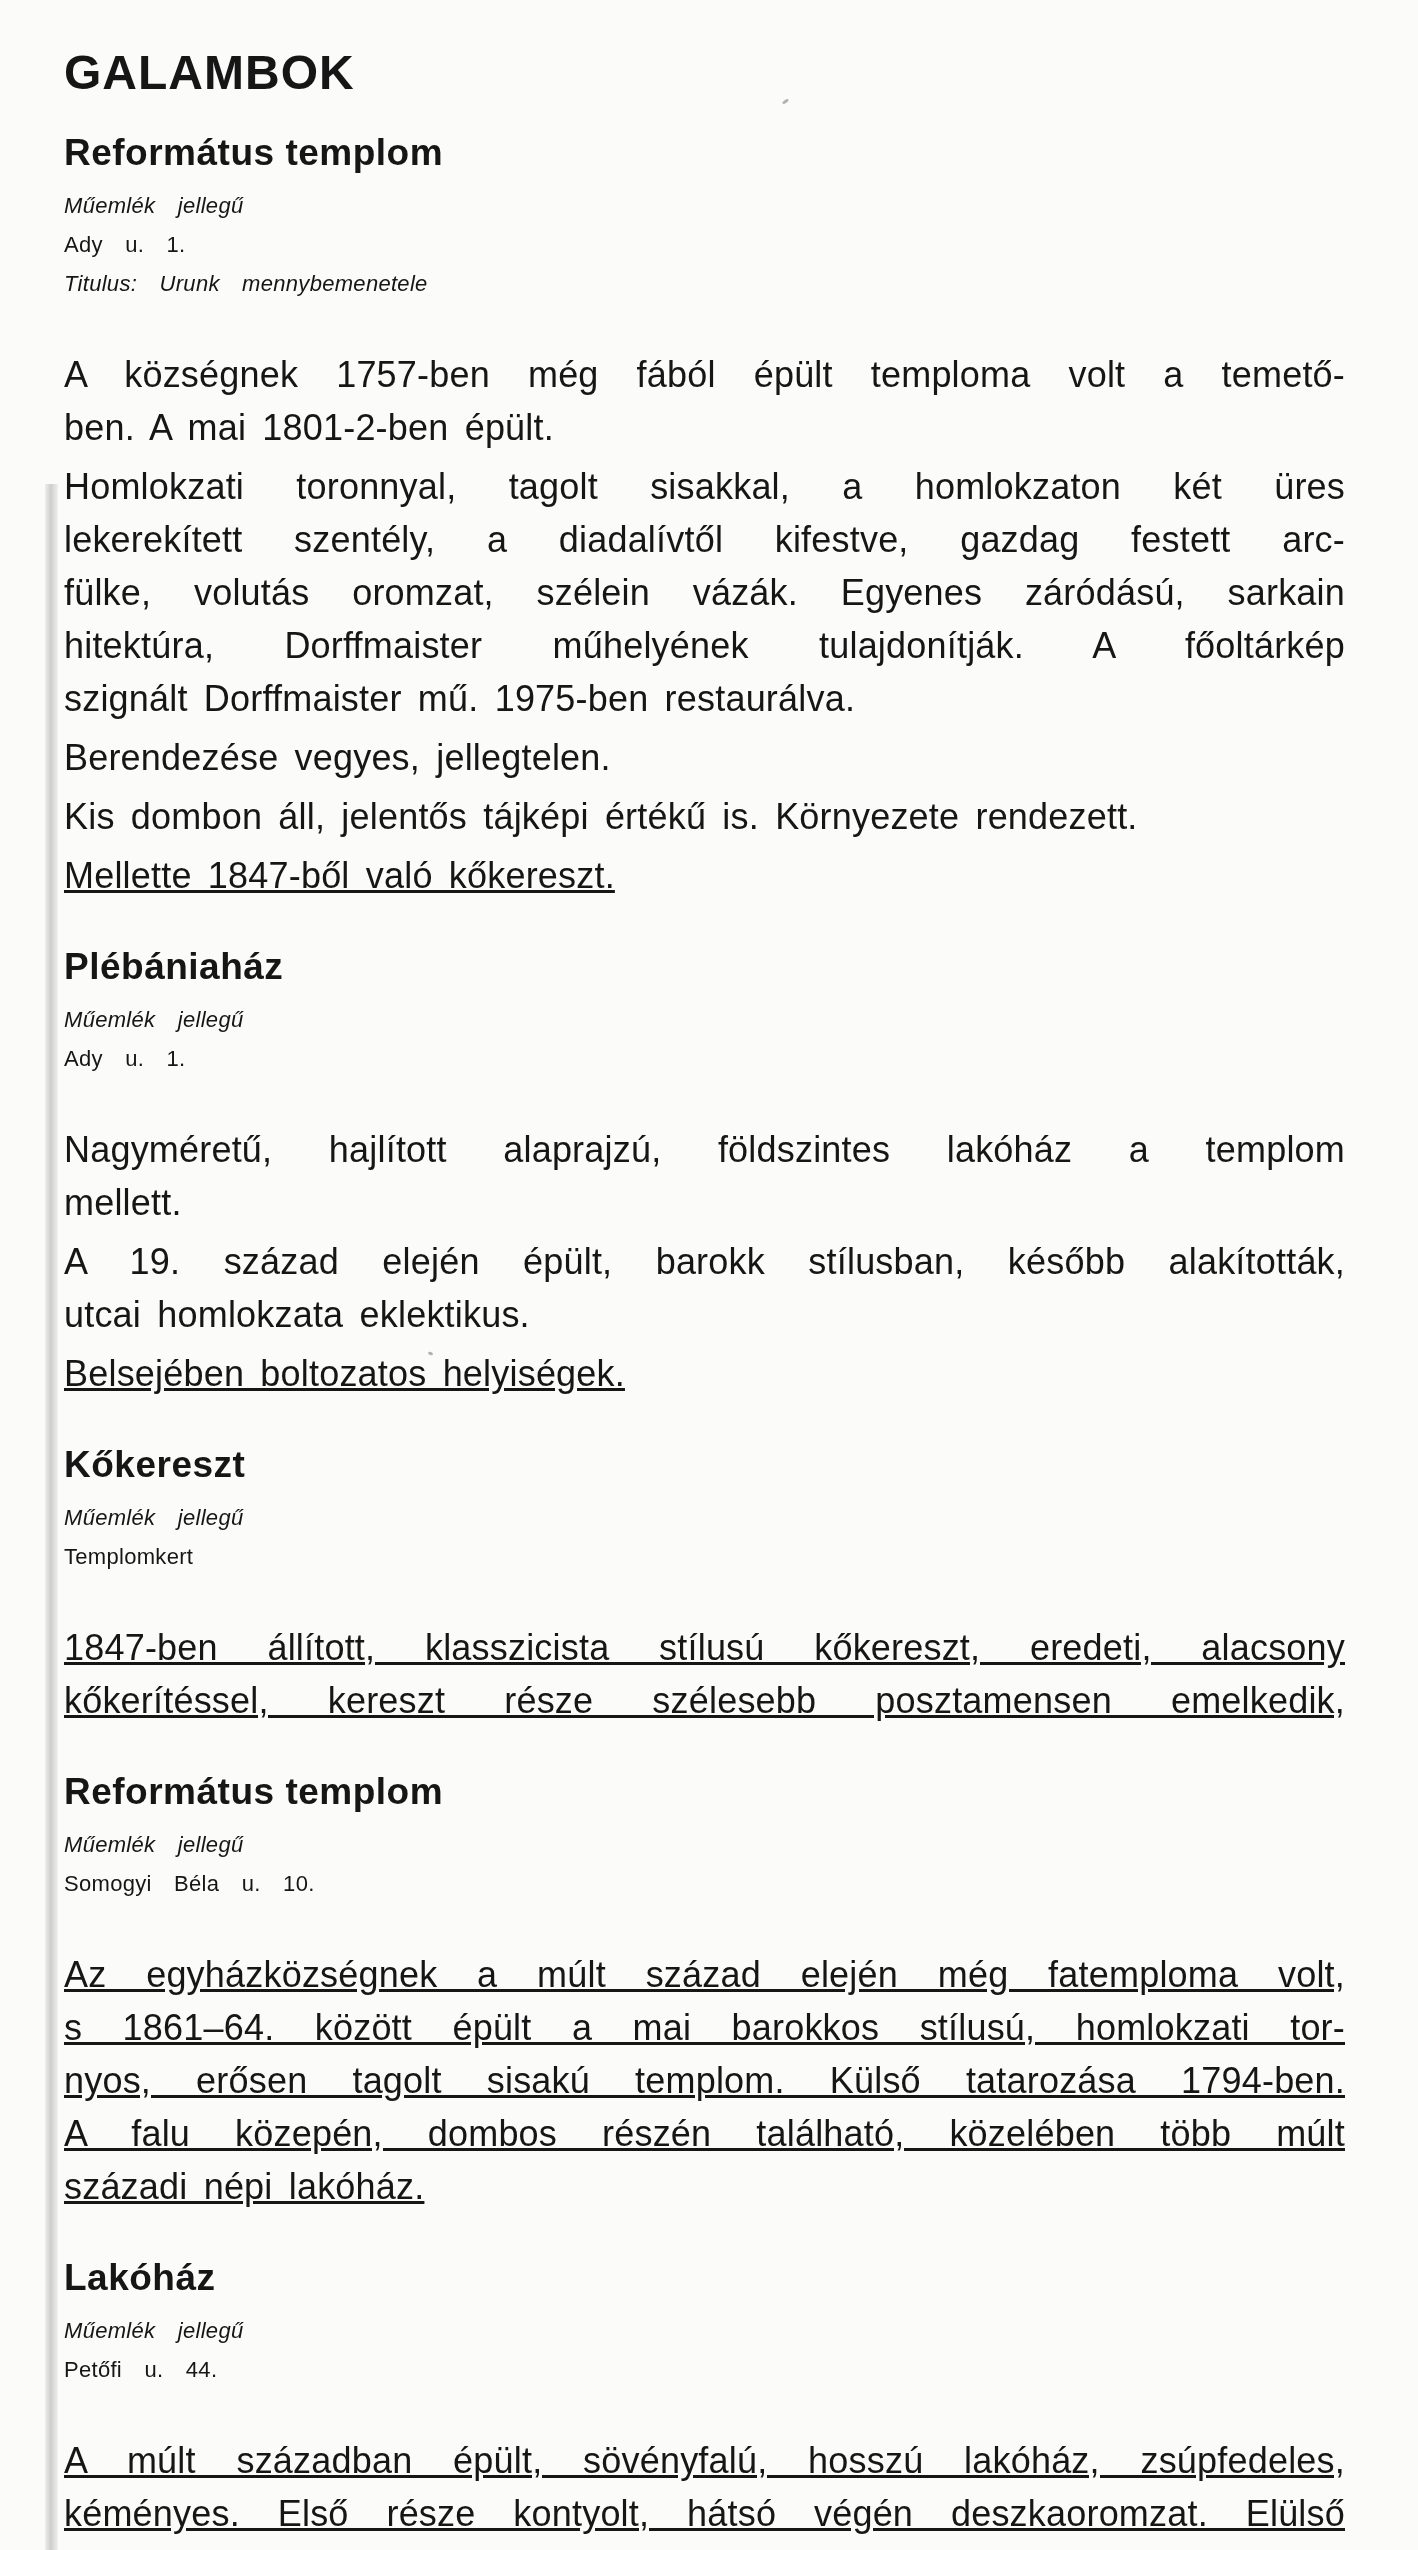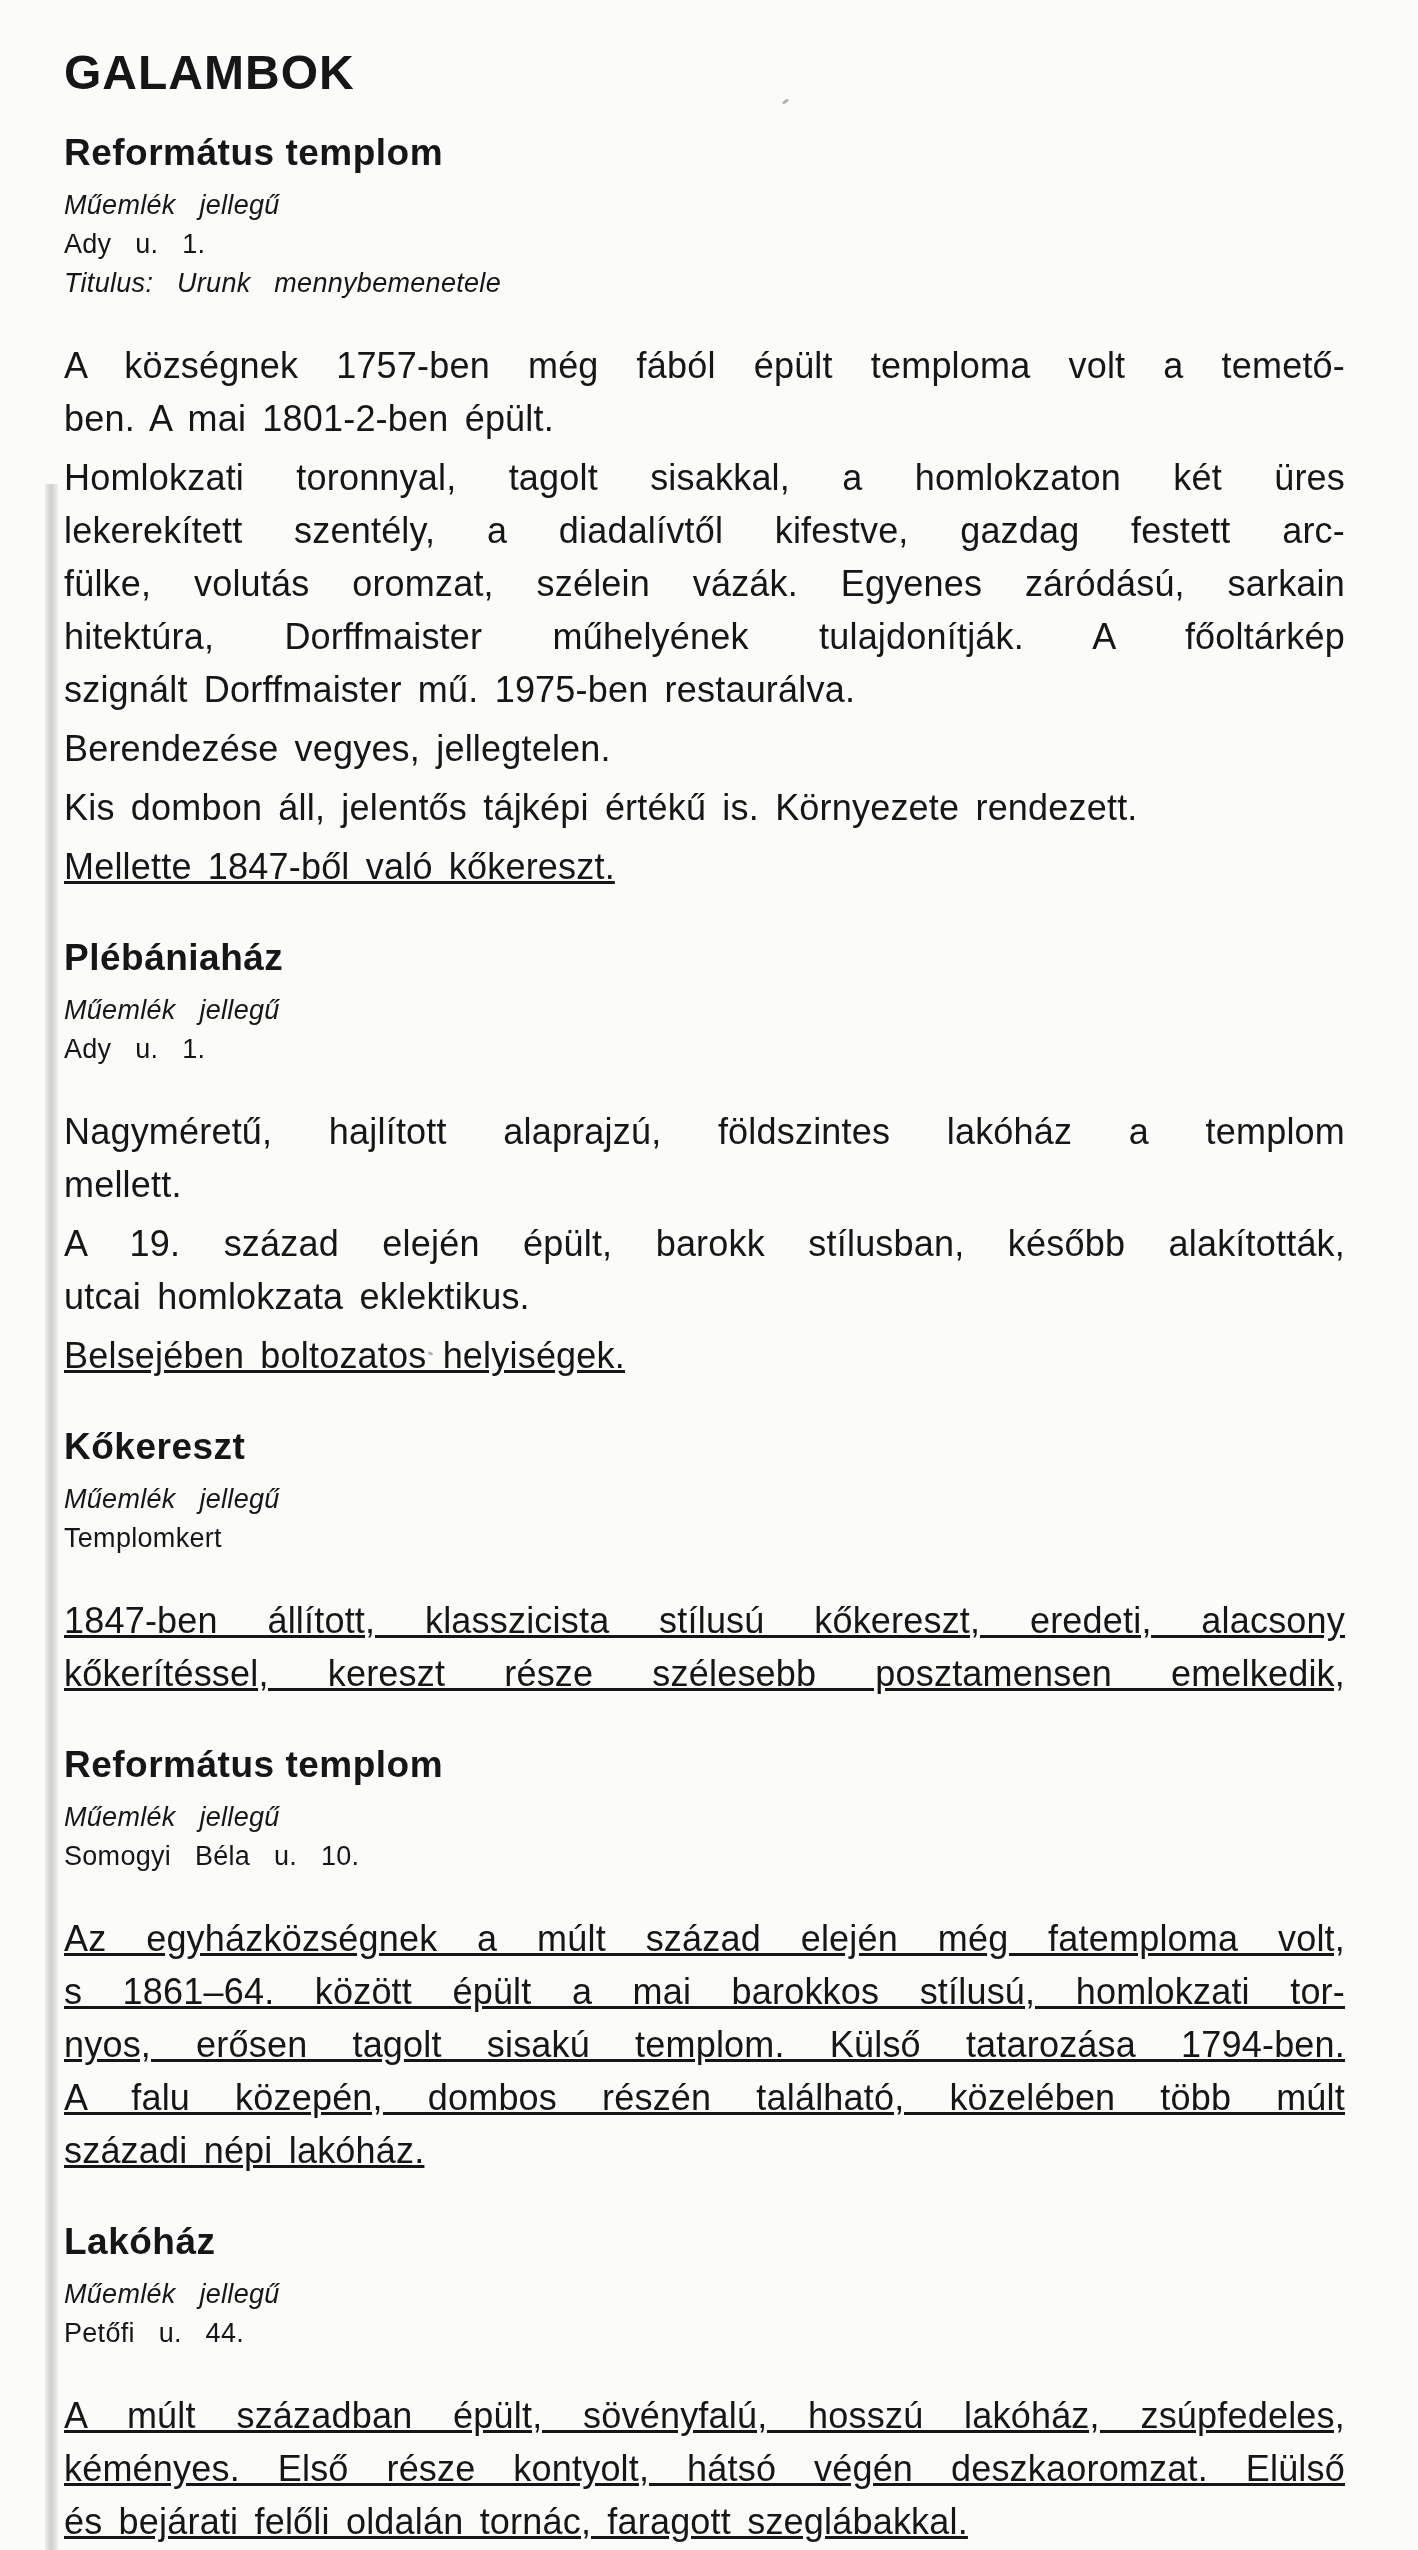--- a/index.html
+++ b/index.html
@@ -28,27 +28,27 @@
   }
   .section { margin: 0 0 42px 0; }
   .section-heading {
     font-size: 37px;
     line-height: 46px;
     font-weight: bold;
     letter-spacing: 0.5px;
     margin: 0 0 10px 0;
   }
   .meta-line {
-    font-size: 27px;
+    font-size: 22px;
     line-height: 39px;
     word-spacing: 16px;
     letter-spacing: 0.3px;
   }
   .meta-line.italic { font-style: italic; }
-  .section-body { margin-top: 36px; }
+  .section-body { margin-top: 45px; }
   .paragraph { margin: 0 0 6px 0; }
   .paragraph:last-child { margin-bottom: 0; text-decoration: underline; }
   .text-line {
     font-size: 36px;
     line-height: 53px;
     word-spacing: 6px;
     letter-spacing: 0.2px;
     white-space: normal;
   }
   .text-line.fill {

